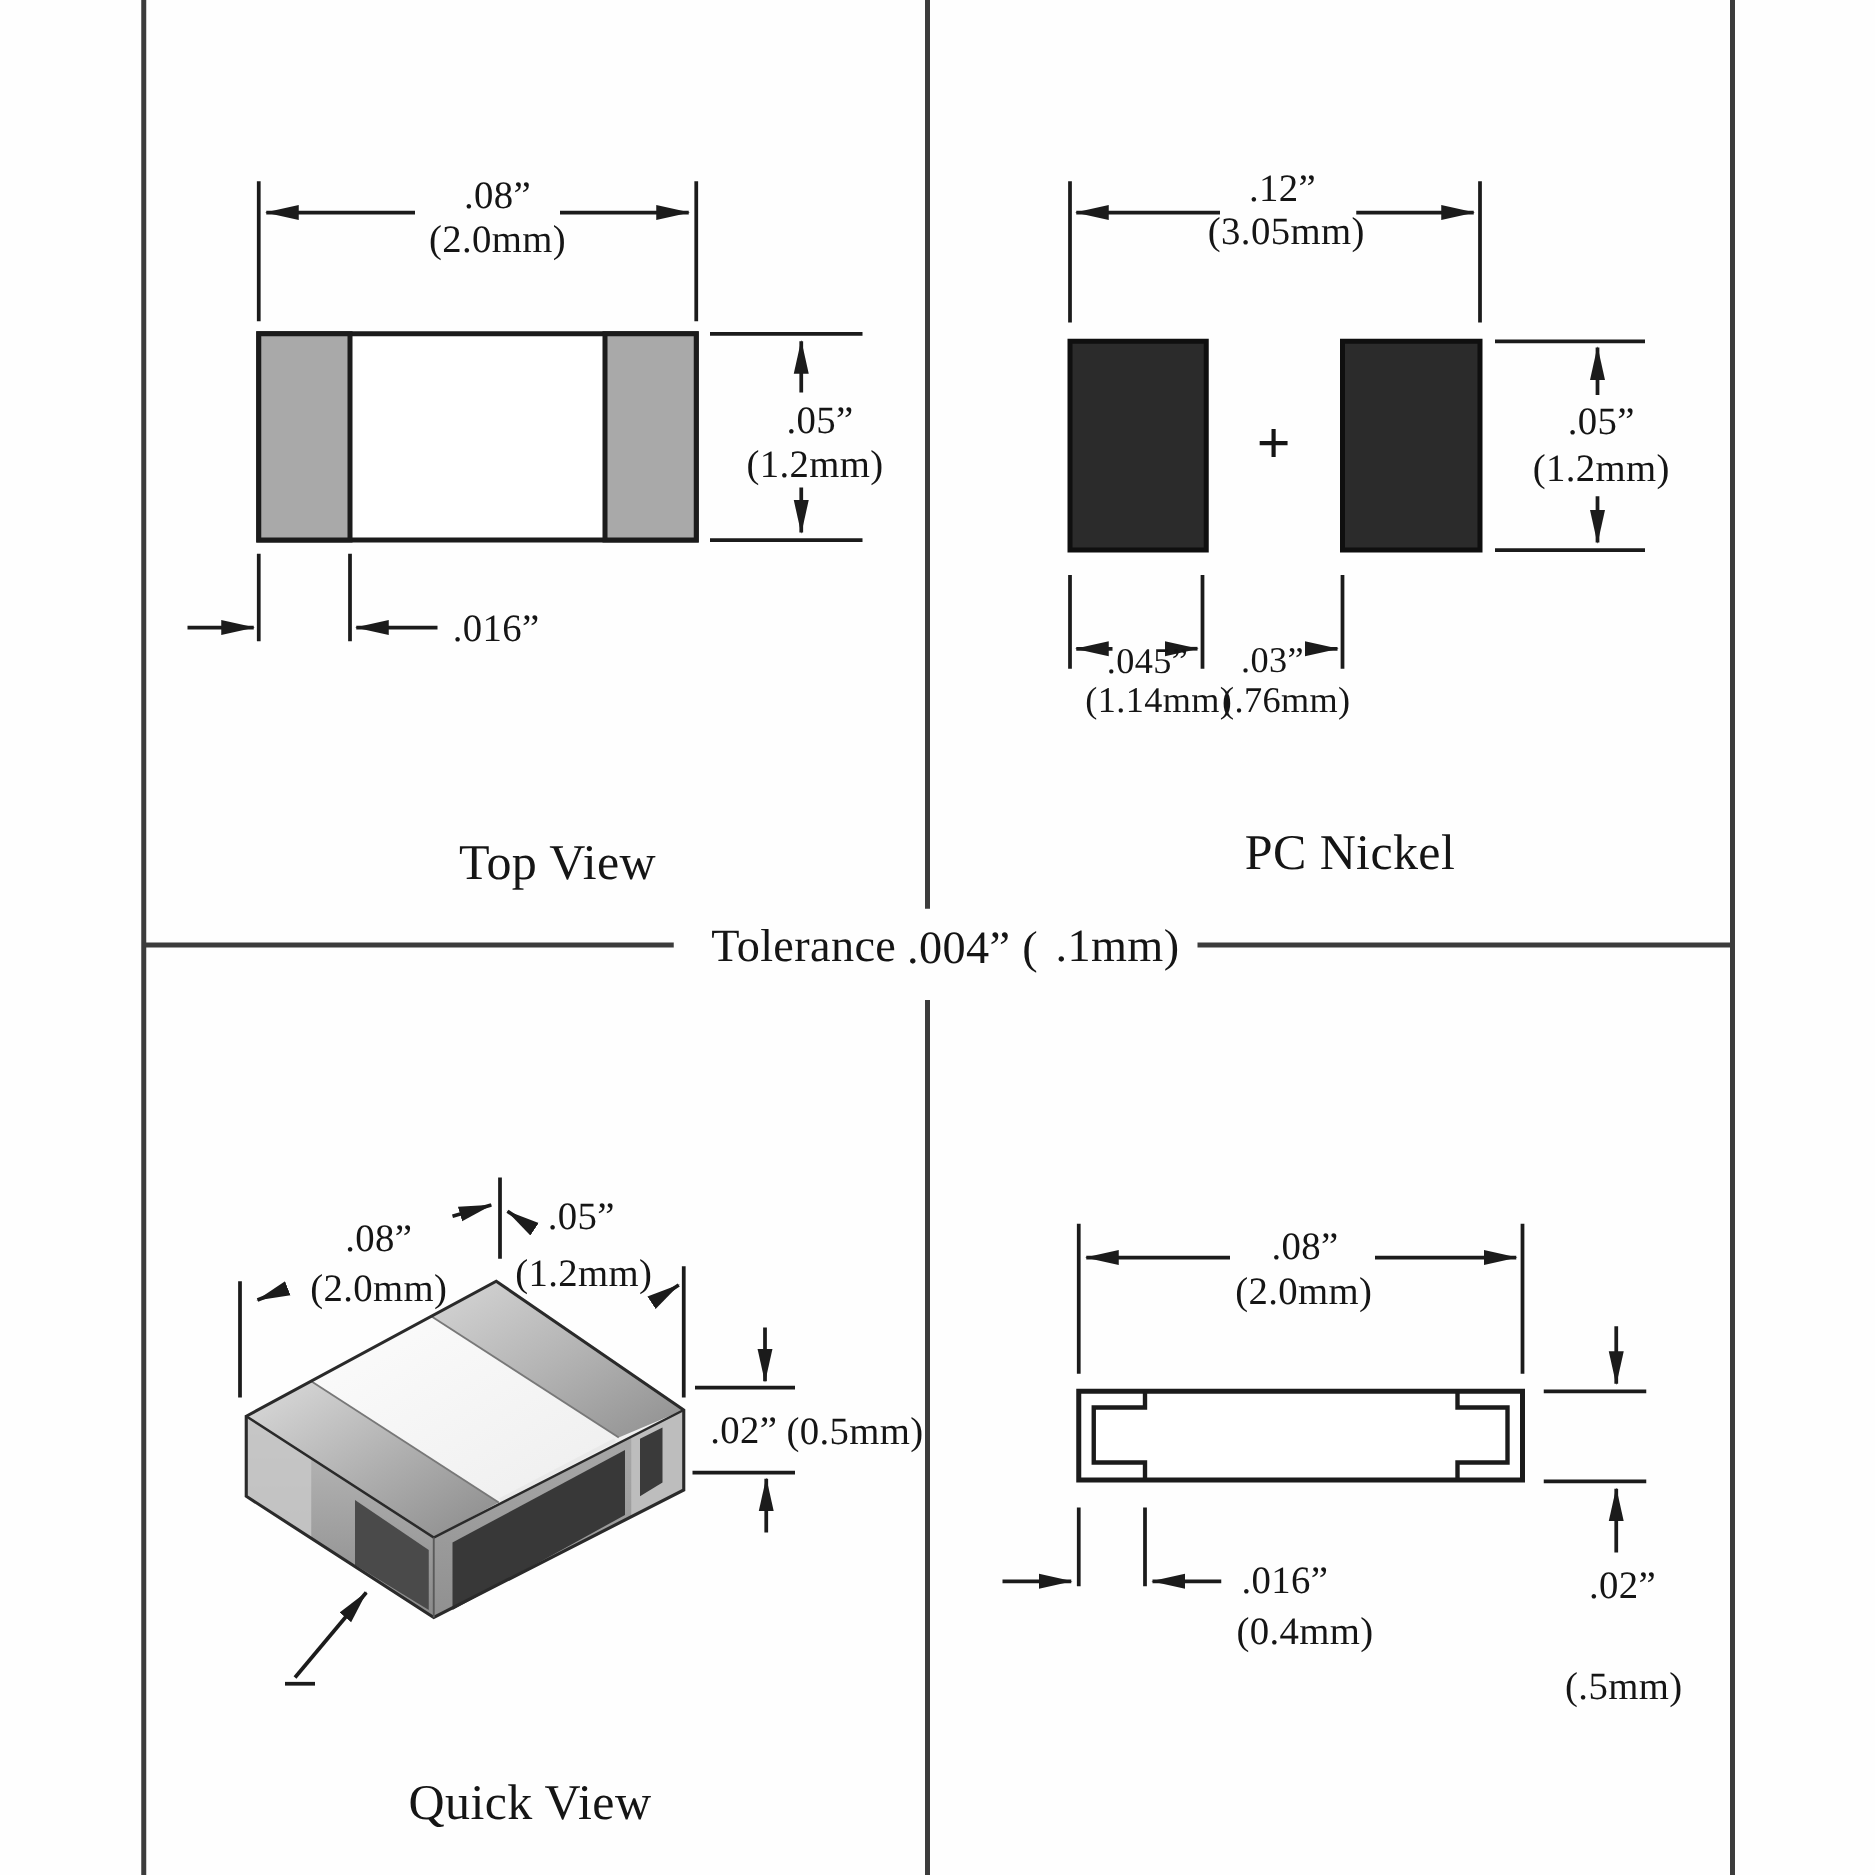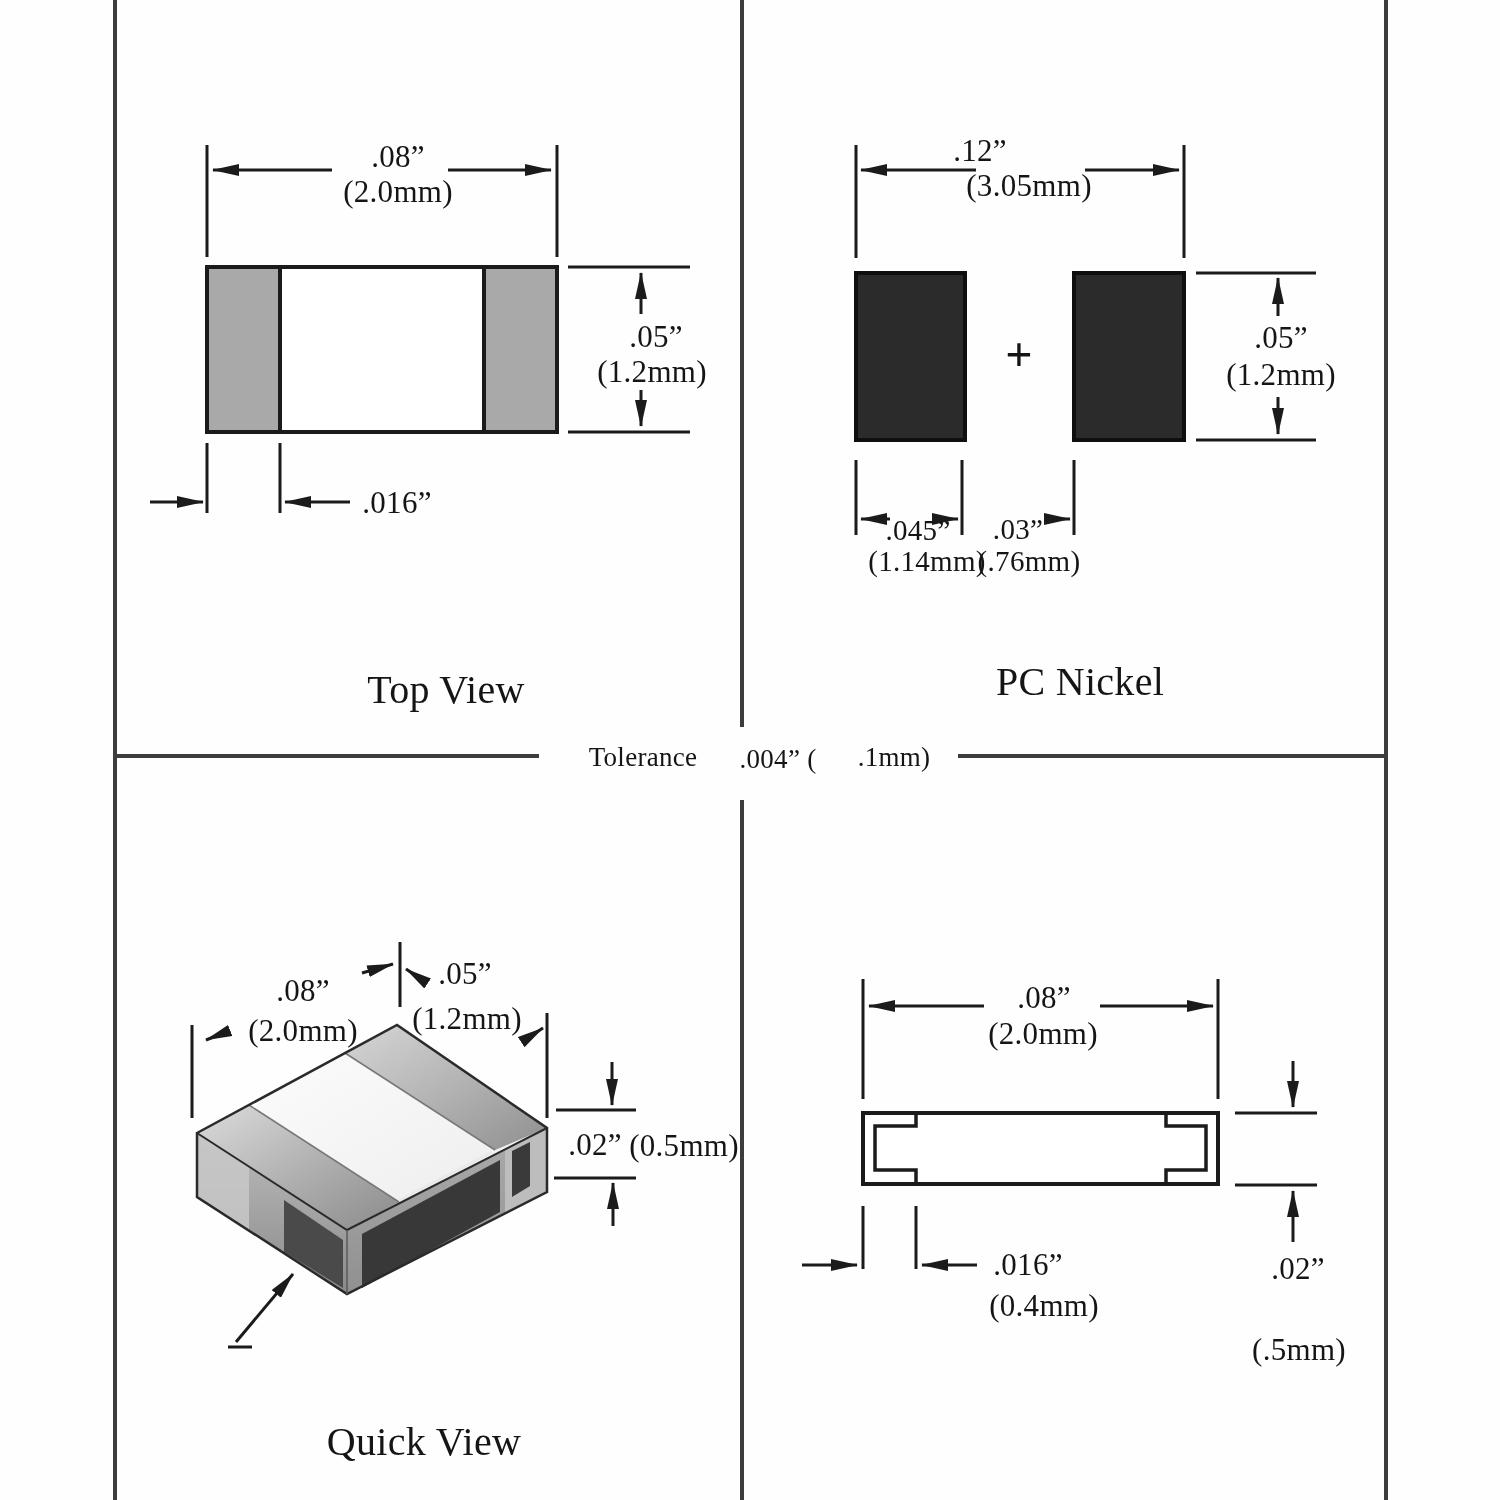--- a/index.html
+++ b/index.html
@@ -5,21 +5,21 @@
   html,body{margin:0;padding:0;background:#ffffff;}
   #stage{
     position:relative;width:1500px;height:1500px;background:#fefefe;
     font-family:"Liberation Serif",serif;color:#161616;overflow:hidden;
   }
   #draw{position:absolute;left:0;top:0;}
   .t{position:absolute;transform:translate(-50%,-50%);white-space:nowrap;
      font-size:31px;line-height:1;letter-spacing:0.3px;color:#151515;}
   .t.small{font-size:29px;margin-top:12px;}
   .t.title{font-size:40px;}
-  .t.tol{font-size:27px;}
+  .t.tol{font-size:37px;}
   .t.plus{font-size:48px;font-weight:bold;}
   .t.plating{font-size:32px;}
   svg line, svg path, svg rect, svg polygon, svg polyline{shape-rendering:geometricPrecision;}
 </style>
 </head>
 <body>
 
 <div id="stage">
 
   <svg id="draw" width="1500" height="1500" viewBox="0 0 1500 1500">
@@ -161,21 +161,21 @@
     </g>
   </svg>
 
   <div class="t" style="left:398px;top:156px">.08”</div>
   <div class="t" style="left:398px;top:191px">(2.0mm)</div>
   <div class="t" style="left:656px;top:336px">.05”</div>
   <div class="t" style="left:652px;top:371px">(1.2mm)</div>
   <div class="t" style="left:397px;top:502px">.016”</div>
   <div class="t title" style="left:446px;top:690px">Top View</div>
 
-  <div class="t" style="left:980px;top:150px">.12”</div>
+  <div class="t" style="left:1026px;top:150px">.12”</div>
   <div class="t" style="left:1029px;top:185px">(3.05mm)</div>
   <div class="t plus" style="left:1019px;top:355px">+</div>
   <div class="t" style="left:1281px;top:337px">.05”</div>
   <div class="t" style="left:1281px;top:374px">(1.2mm)</div>
   <div class="t small" style="left:918px;top:518px">.045”</div>
   <div class="t small" style="left:1018px;top:517px">.03”</div>
   <div class="t small" style="left:927px;top:549px">(1.14mm)</div>
   <div class="t small" style="left:1029px;top:549px">(.76mm)</div>
   <div class="t title" style="left:1080px;top:682px">PC Nickel</div>
 

